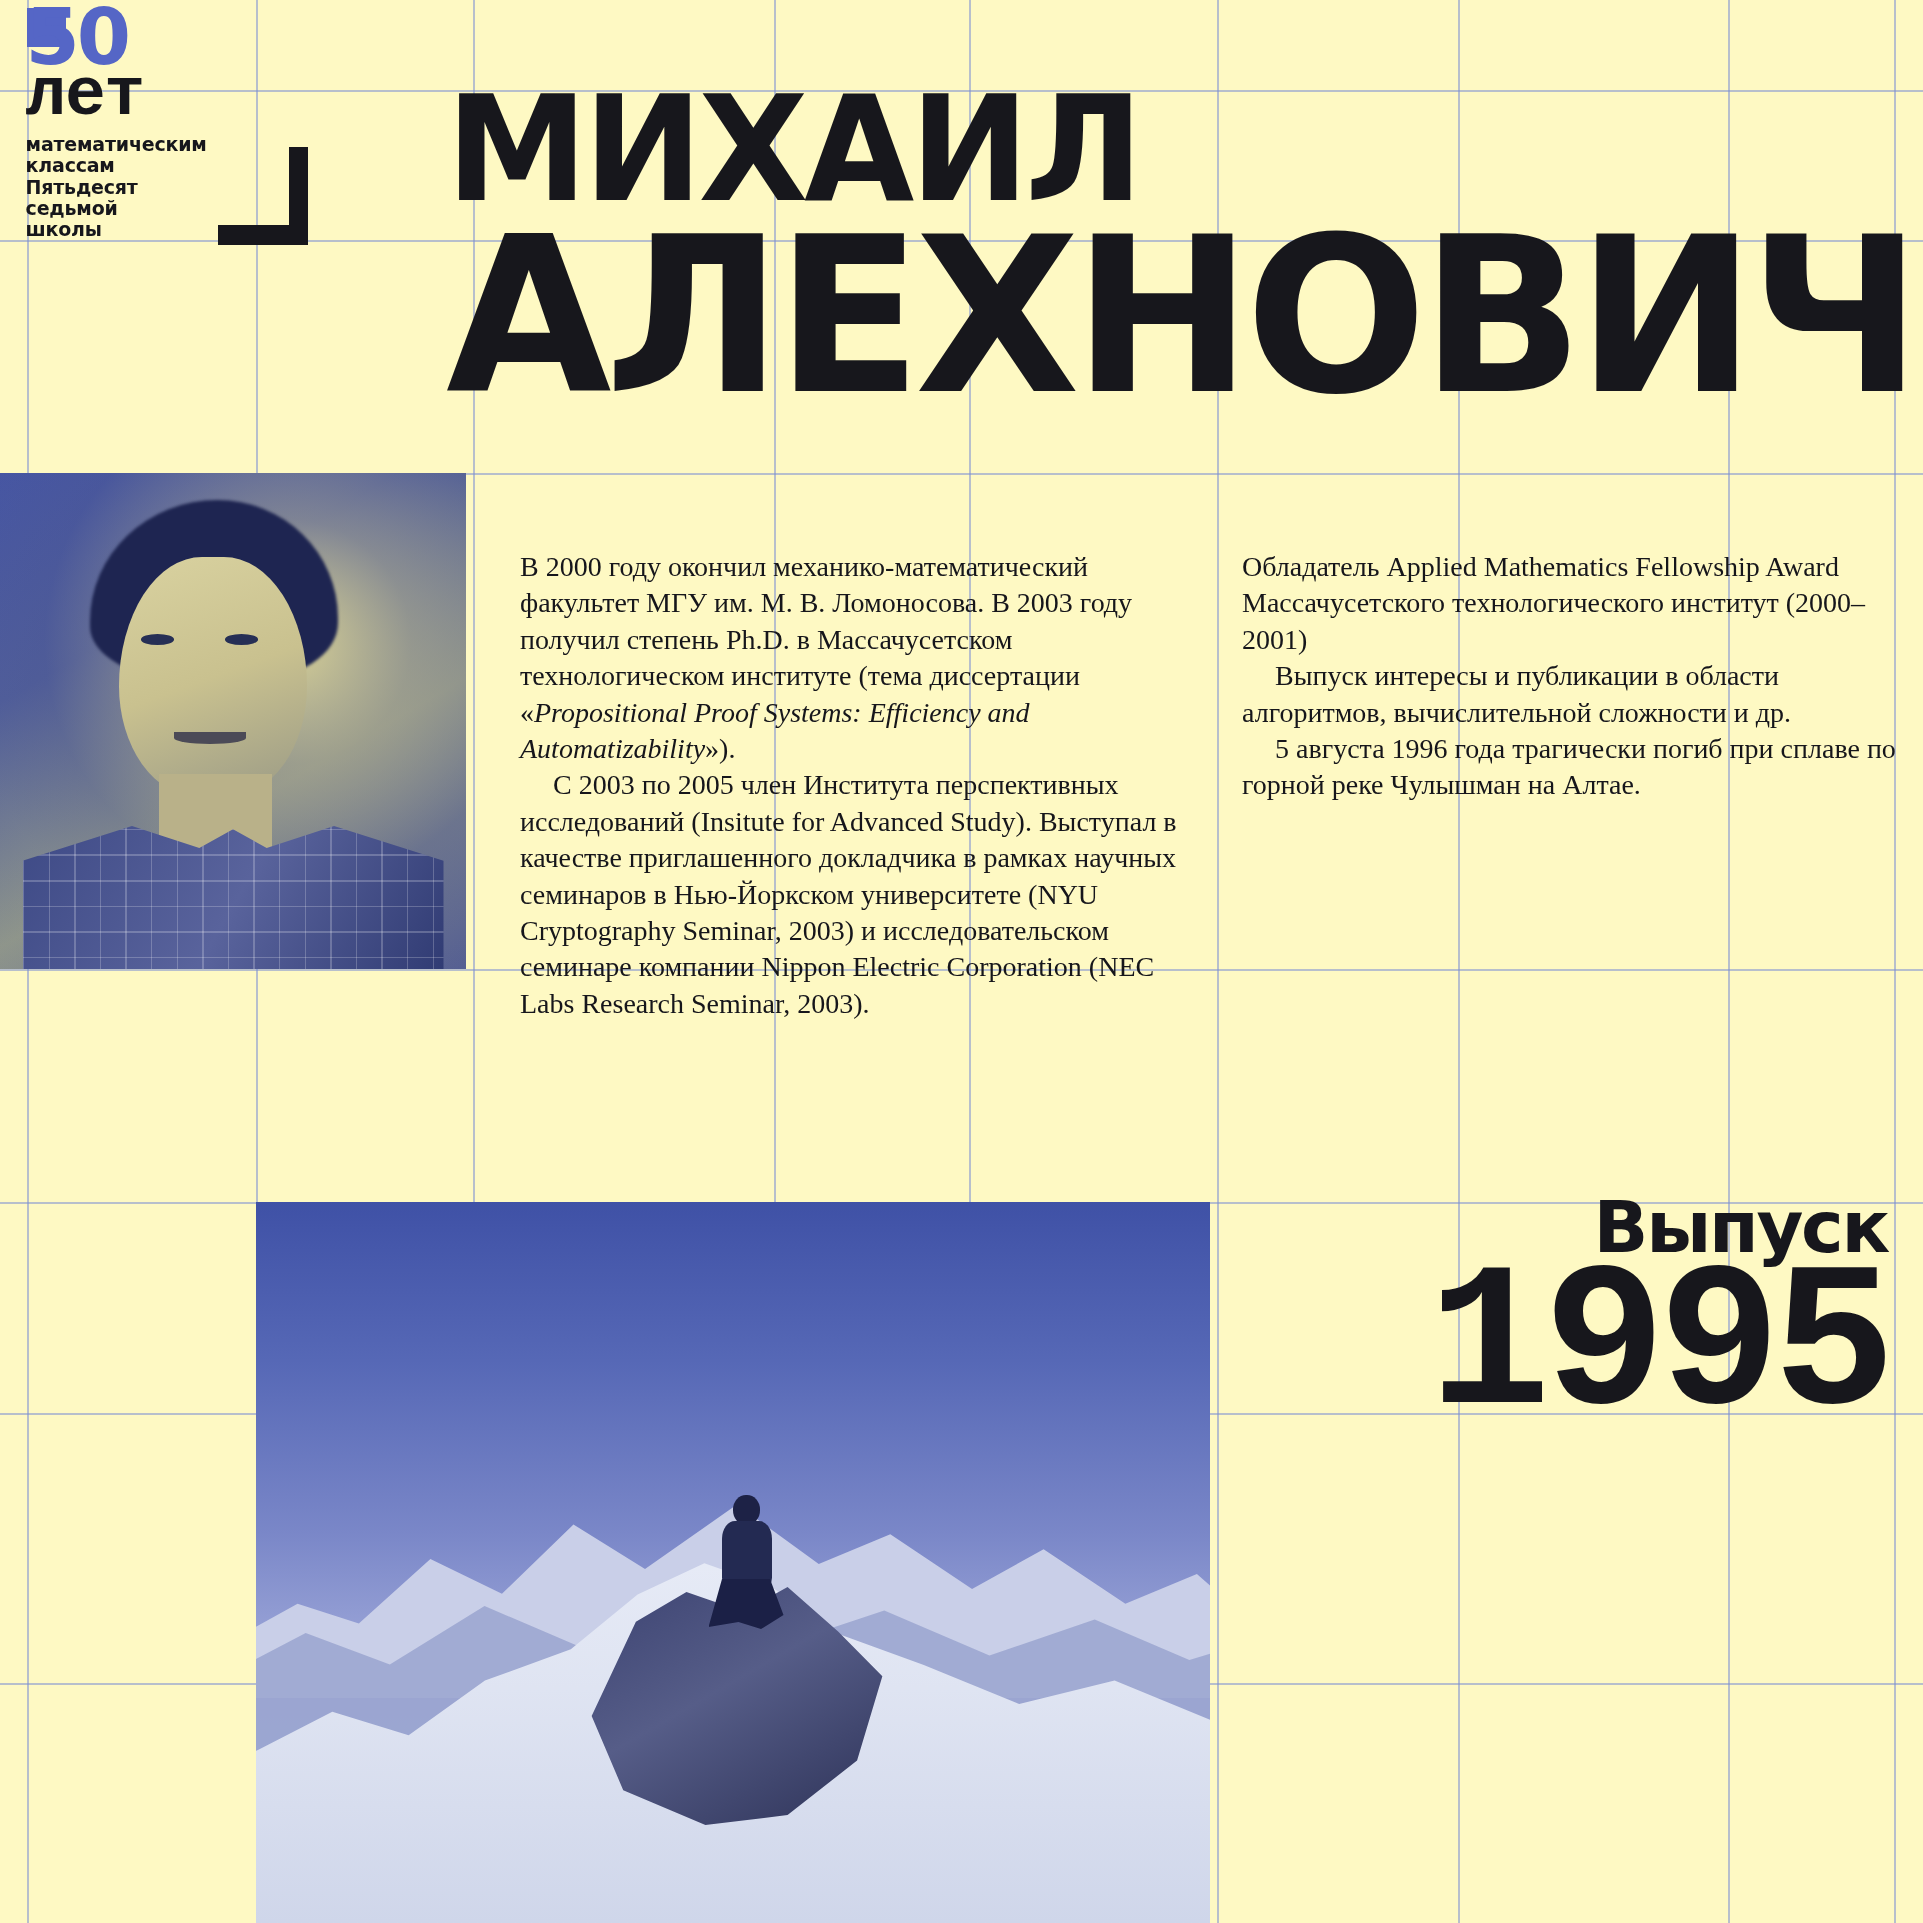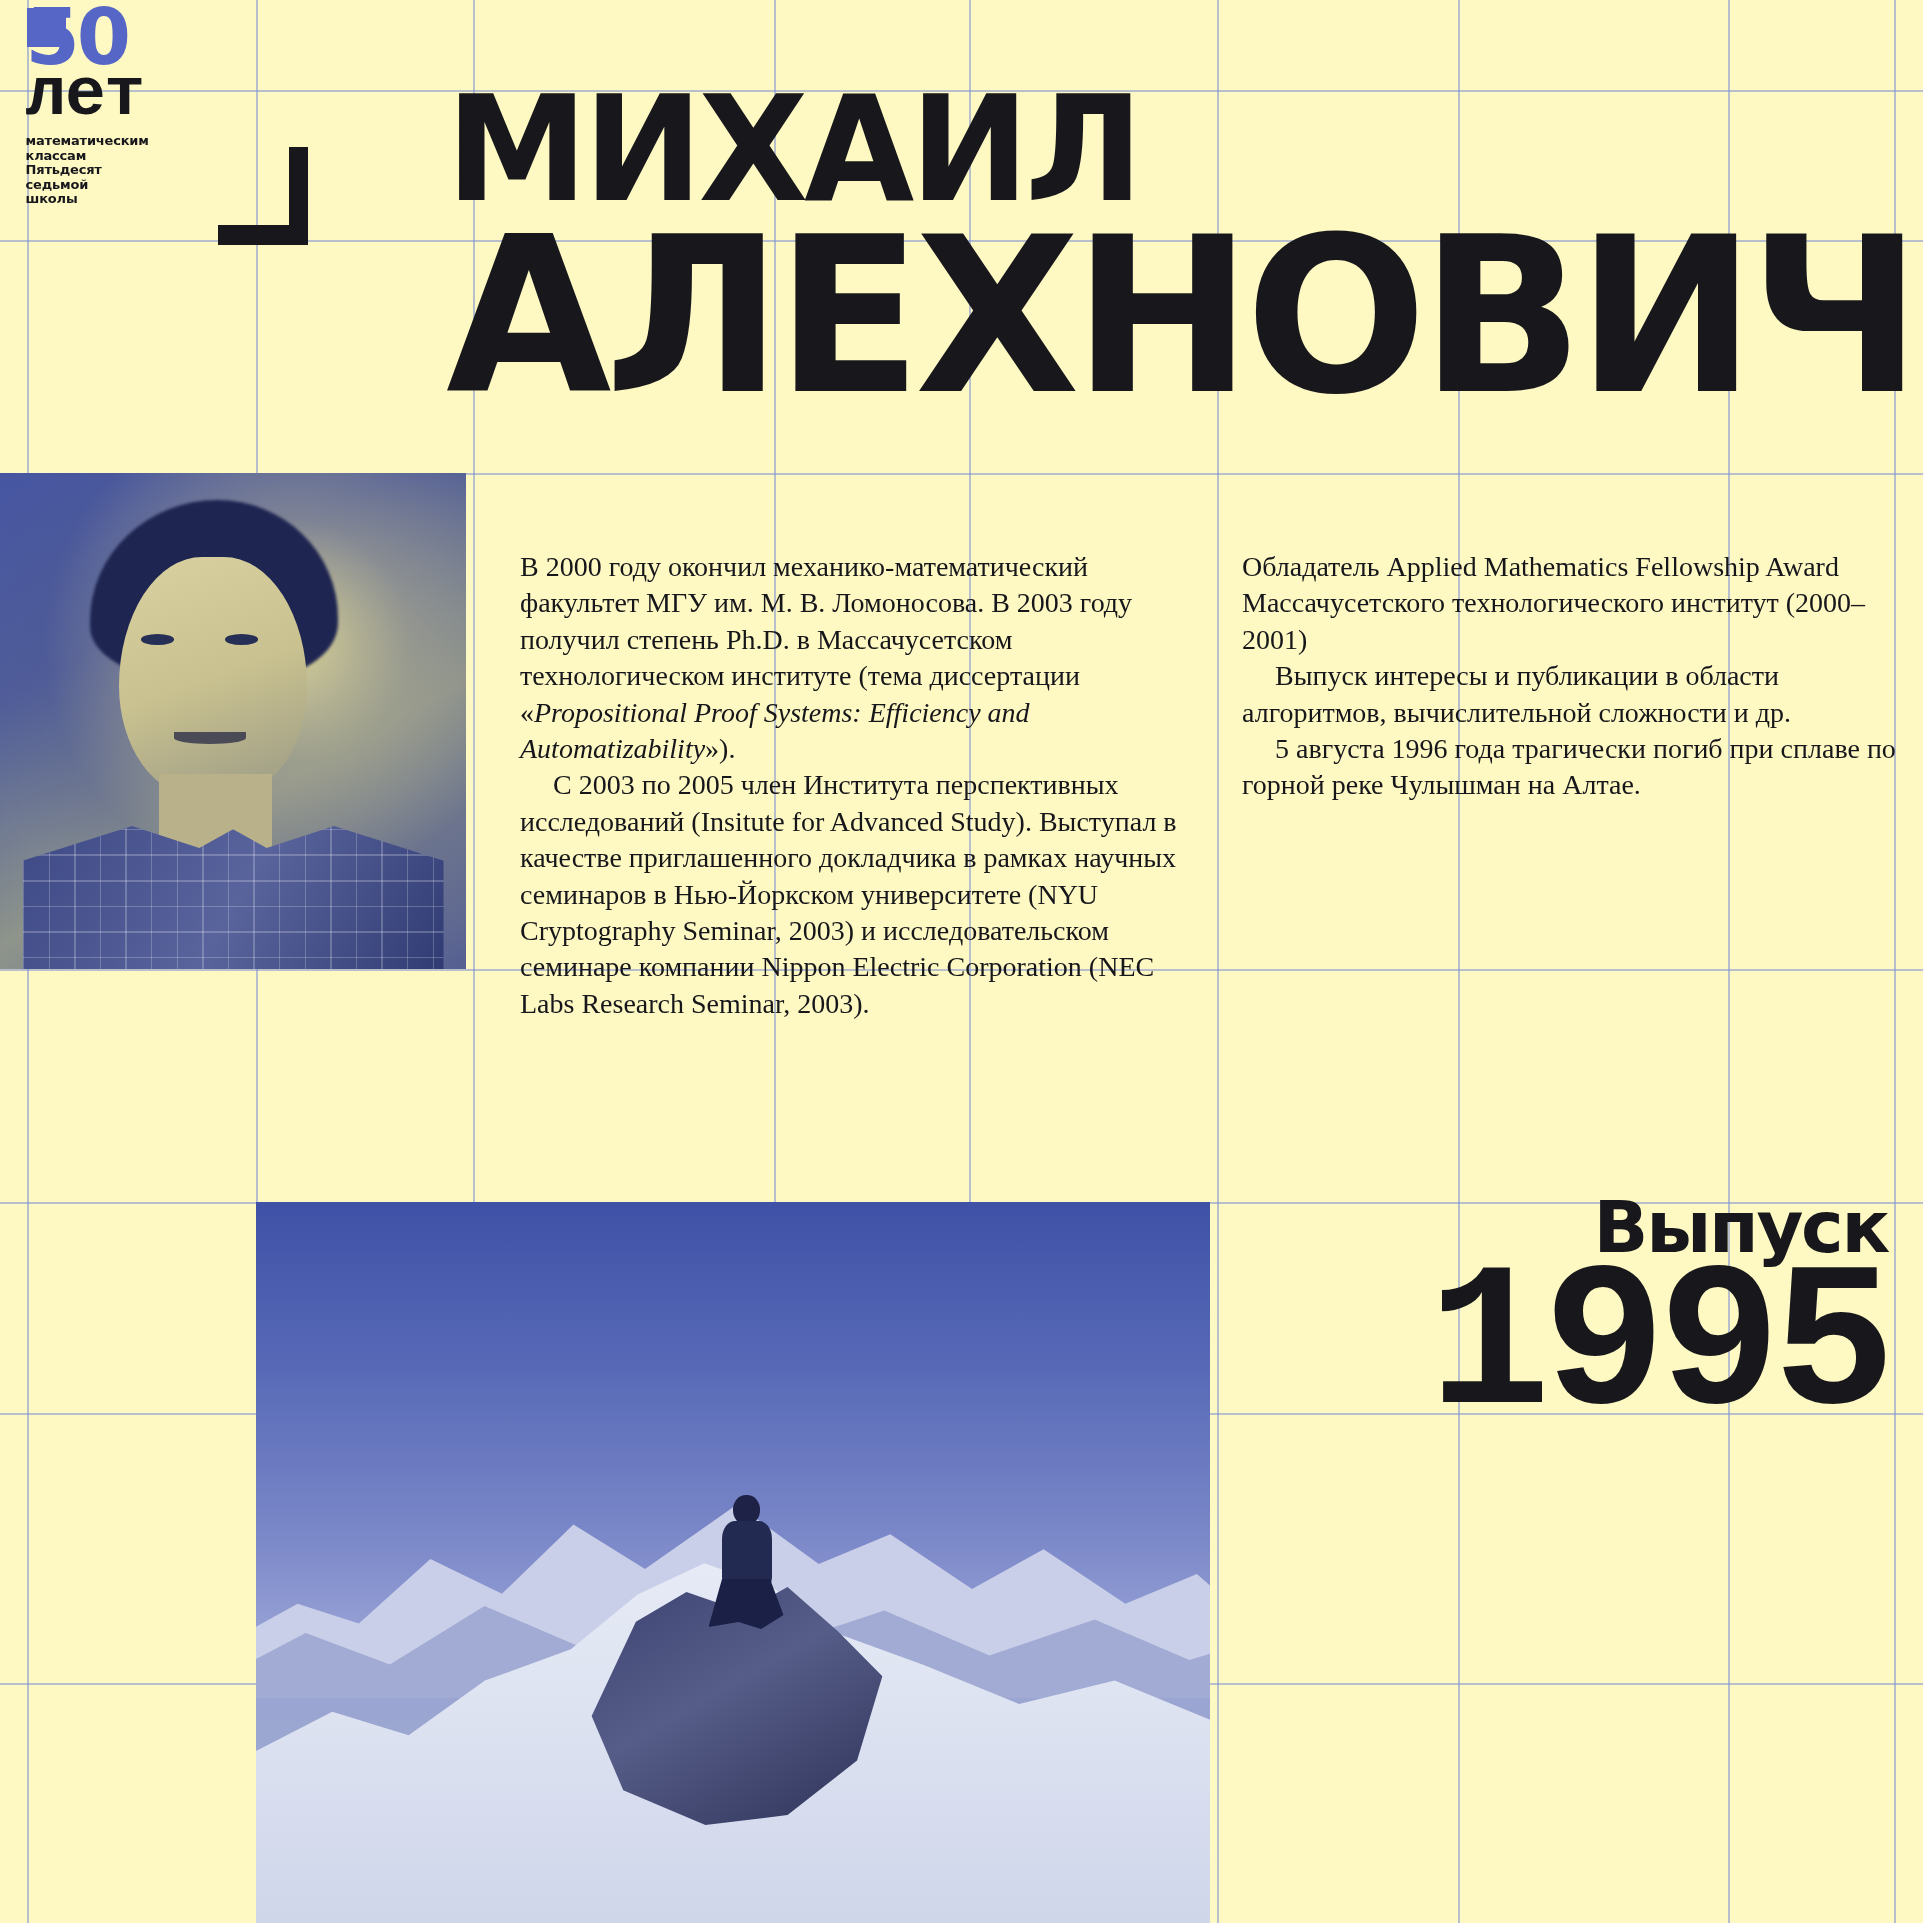--- a/index.html
+++ b/index.html
@@ -56,21 +56,21 @@
     font-size: 68px;
     line-height: .9;
     letter-spacing: -1.5px;
     color: #17171c;
     display: block;
     margin-top: -4.5px;
   }
   .logo-sub {
     font-family: "DejaVu Sans", sans-serif;
     font-weight: bold;
-    font-size: 13px;
+    font-size: 19px;
     line-height: 1.12;
     color: #17171c;
     margin-top: 7.5px;
     letter-spacing: -0.2px;
   }
   .logo-square {
     position: absolute;
     left: 27px;
     top: 7.5px;
     width: 39px;

